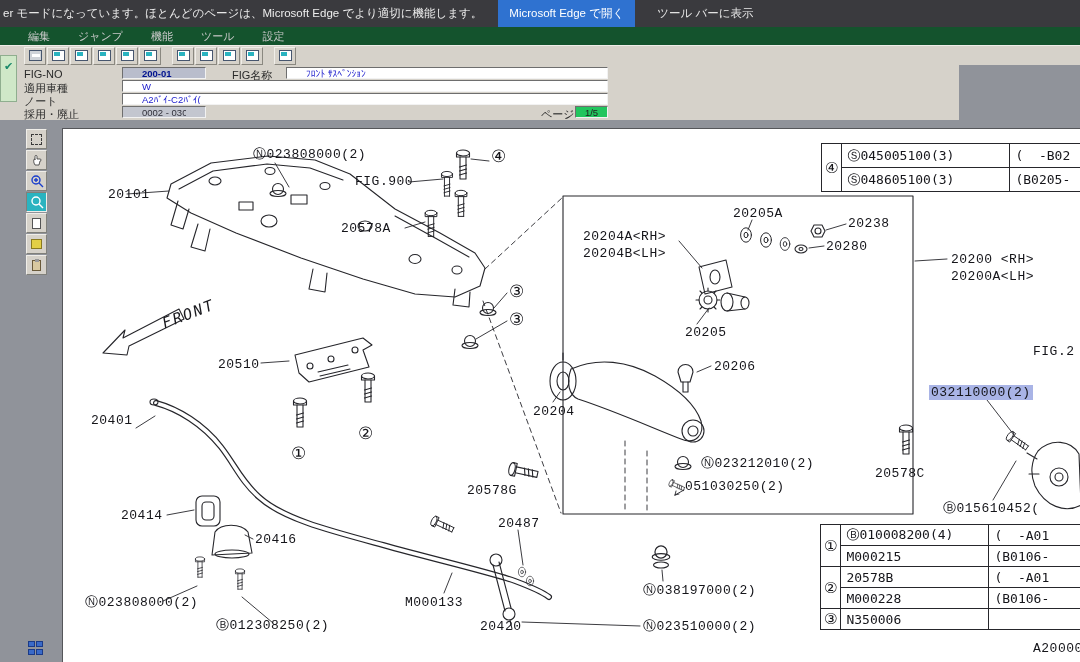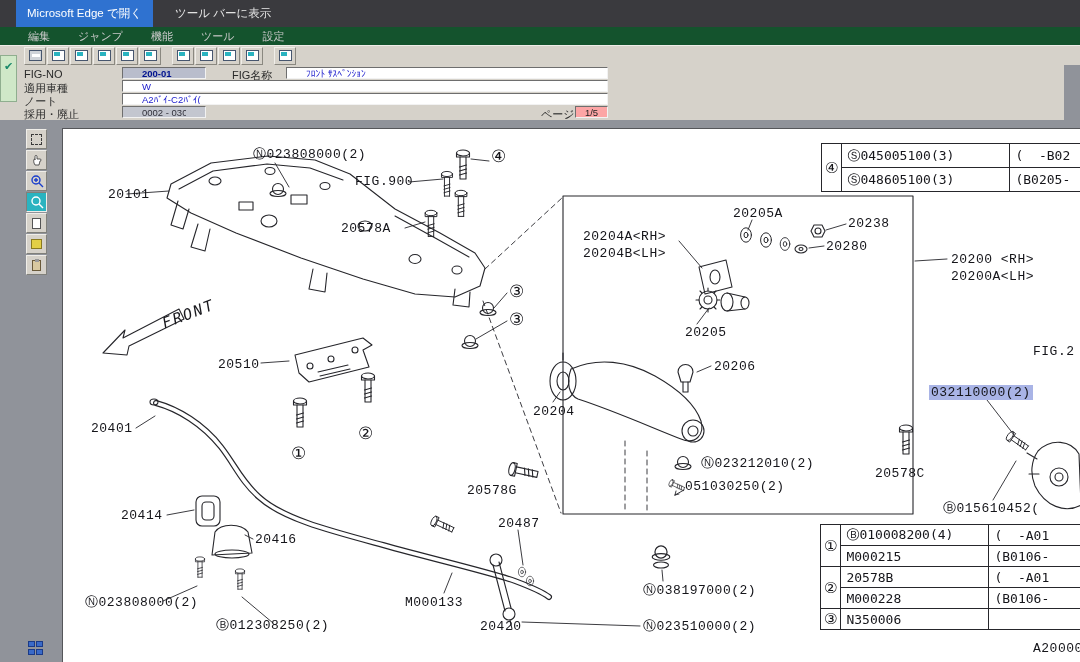--- a/index.html
+++ b/index.html
@@ -27,29 +27,29 @@
   .ibtn { width:22px; height:18px; margin-right:1px; background:#d6d2ca; border:1px solid;
           border-color:#f0eee9 #8a8880 #8a8880 #f0eee9; display:flex; align-items:center;
           justify-content:center; cursor:pointer; }
   .ibtn .gl { width:13px; height:11px; border:1px solid #47566e; background:#fff; position:relative; }
   .ibtn .gl::after { content:""; position:absolute; left:1px; top:1px; width:6px; height:4px; background:#2ab3c0; }
   .ibtn.printer .gl { background:#cfd3d8; }
   .ibtn.printer .gl::after { background:#fff; width:8px; height:3px; left:2px; top:3px; }
   .tb-gap { width:10px; }
 
   
-  .formarea { position:absolute; left:0; top:65px; width:1064px; height:55px; background:#d6d2ca; }
+  .formarea { position:absolute; left:0; top:65px; width:959px; height:55px; background:#d6d2ca; }
   .flabel { position:absolute; font-size:11px; color:#2a2a2a; white-space:nowrap; }
   .finput { position:absolute; height:12px; border:1px solid; border-color:#6e6e6e #f2f2f2 #f2f2f2 #6e6e6e;
             background:#fff; font-family:"Liberation Sans",sans-serif; font-size:9.5px; color:#1a1acc;
             padding:0 19px; line-height:10px; }
   .finput.sel { background:#b9bdcc; color:#00128f; font-weight:bold; }
   .finput.gray { background:#c3c6cf; color:#30303a; }
   .pagebox { position:absolute; height:12px; border:1px solid; border-color:#6e6e6e #f2f2f2 #f2f2f2 #6e6e6e;
-             background:#fca5a5; font-size:9.5px; color:#222; text-align:center; line-height:11px; }
+             background:#22c55e; font-size:9.5px; color:#222; text-align:center; line-height:11px; }
 
   .side-frag { position:absolute; left:0; top:55px; width:17px; height:47px; background:#cfe8c8;
                border:1px solid #8fae8f; color:#1b8a6b; font-size:11px; text-align:center; line-height:20px; z-index:5; }
 
   
   .toolpal { position:absolute; left:26px; top:129px; width:22px; }
   .tool { width:21px; height:20px; margin-bottom:1px; background:#d6d2ca; border:1px solid;
           border-color:#f0eee9 #80807a #80807a #f0eee9; display:flex; align-items:center;
           justify-content:center; cursor:pointer; }
   .tool.active { background:#2ab3c0; border-color:#80807a #f0eee9 #f0eee9 #80807a; }
@@ -82,20 +82,21 @@
   .ptable.top td { height:24px; }
   .ptable.bot td { height:21px; }
   .ptable td.part { min-width:148px; }
   .ptable.top td.part { min-width:168px;margin-left:36px; }
   .ptable td.rng { min-width:130px; }
 </style>
 </head>
 <body>
 
 <div class="notifbar">
+  <span class="notif-msg">er モードになっています。ほとんどのページは、Microsoft Edge でより適切に機能します。</span>
   <button class="edge-btn">Microsoft Edge で開く</button>
   <button class="tbshow-btn">ツール バーに表示</button>
 </div>
 
 <div class="menubar">
   <span class="menu-item">編集</span>
   <span class="menu-item">ジャンプ</span>
   <span class="menu-item">機能</span>
   <span class="menu-item">ツール</span>
   <span class="menu-item">設定</span>
@@ -399,21 +400,21 @@
   <div class="dlabel dnum" style="left:446px; top:155px">③</div>
   <div class="dlabel dnum" style="left:446px; top:183px">③</div>
   <div class="dlabel" style="left:622px; top:196px">20205</div>
   <div class="dlabel" style="left:651px; top:230px">20206</div>
   <div class="dlabel" style="left:155px; top:228px">20510</div>
   <div class="dlabel" style="left:970px; top:215px">FIG.2</div>
   <div class="dlabel hl" style="left:866px; top:256px">032110000(2)</div>
   <div class="dlabel" style="left:470px; top:275px">20204</div>
   <div class="dlabel dnum" style="left:295px; top:297px">②</div>
   <div class="dlabel dnum" style="left:228px; top:317px">①</div>
-  <div class="dlabel" style="left:28px;  top:292px">20401</div>
+  <div class="dlabel" style="left:28px;  top:284px">20401</div>
   <div class="dlabel" style="left:638px; top:327px">Ⓝ023212010(2)</div>
   <div class="dlabel" style="left:622px; top:350px">051030250(2)</div>
   <div class="dlabel" style="left:812px; top:337px">20578C</div>
   <div class="dlabel" style="left:404px; top:354px">20578G</div>
   <div class="dlabel" style="left:880px; top:372px">Ⓑ015610452(</div>
   <div class="dlabel" style="left:58px;  top:379px">20414</div>
   <div class="dlabel" style="left:435px; top:387px">20487</div>
   <div class="dlabel" style="left:192px; top:403px">20416</div>
   <div class="dlabel" style="left:580px; top:454px">Ⓝ038197000(2)</div>
   <div class="dlabel" style="left:342px; top:466px">M000133</div>

